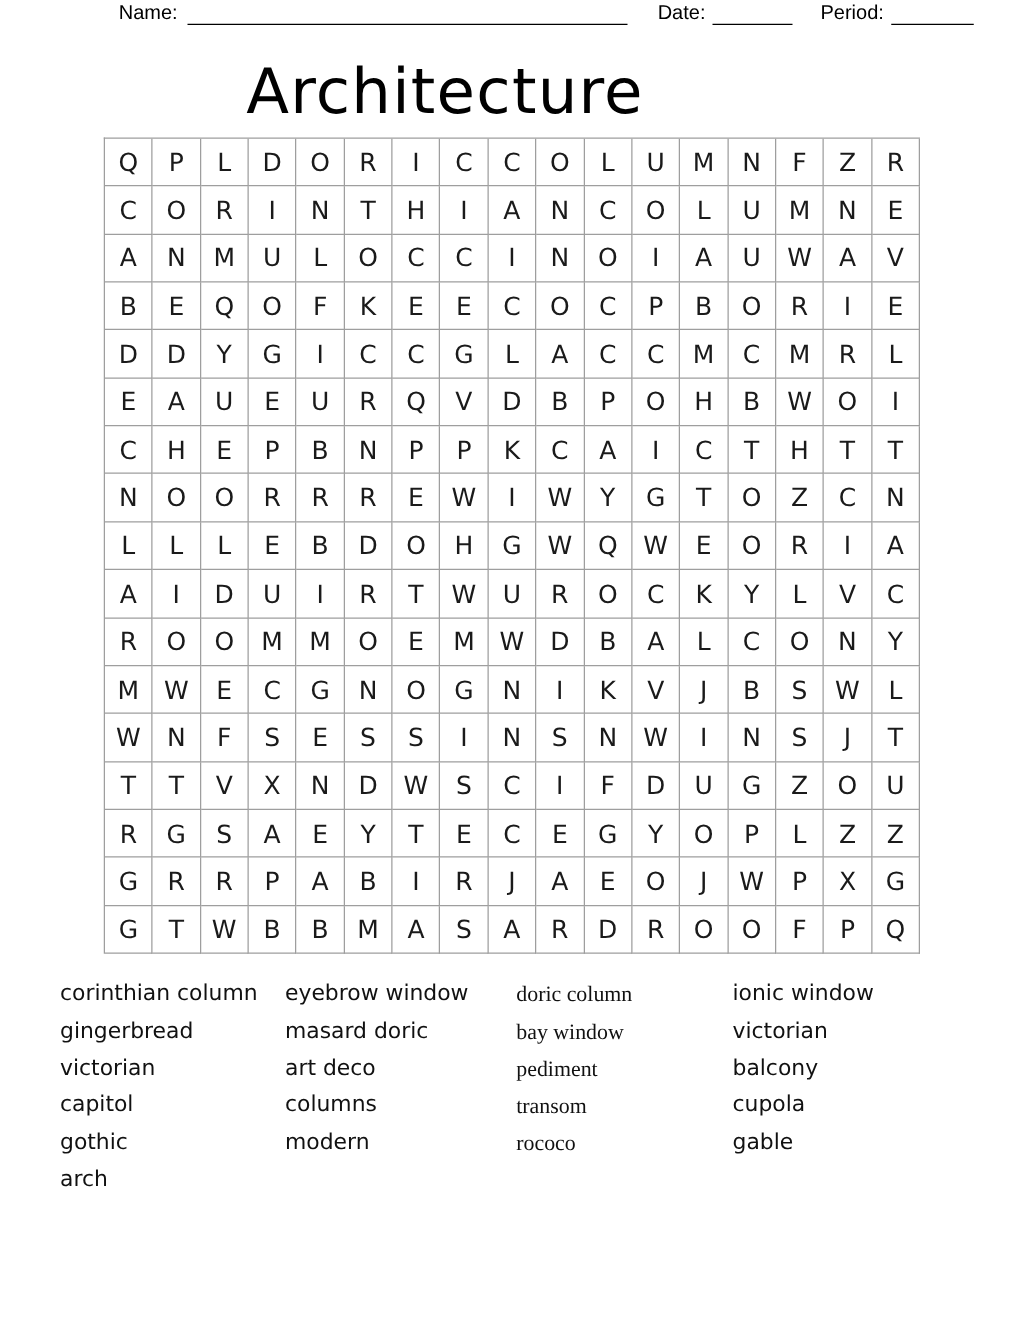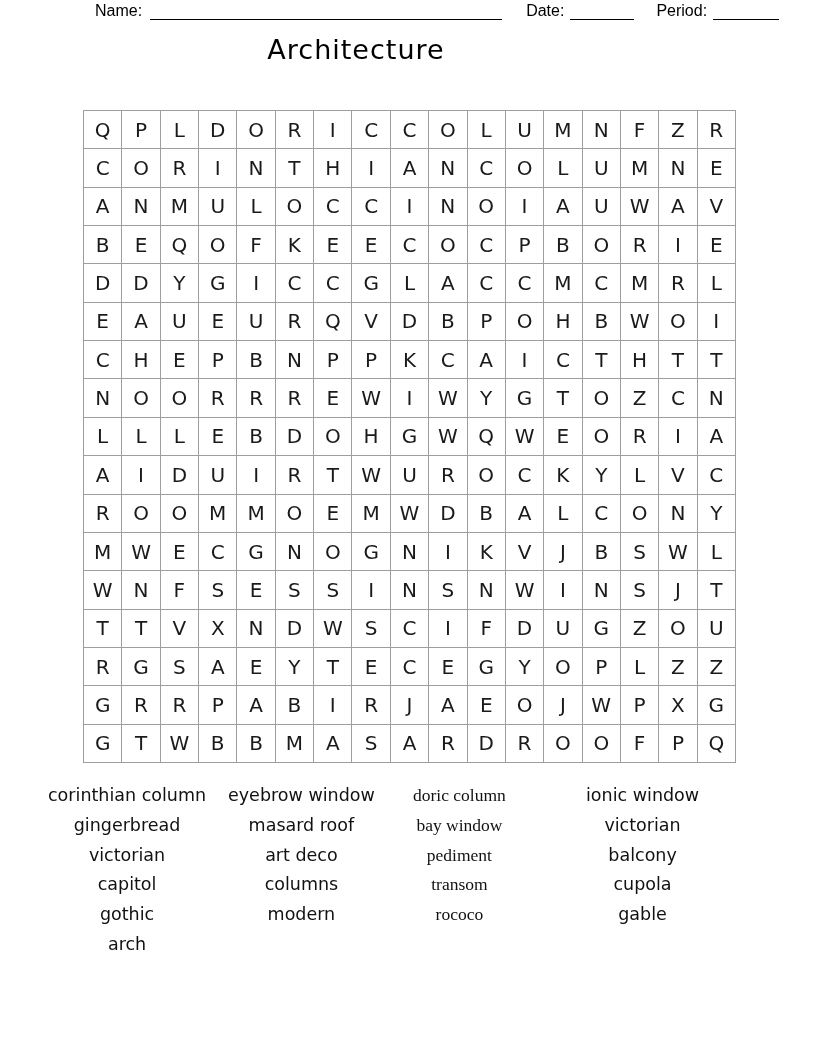--- a/index.html
+++ b/index.html
@@ -28,24 +28,24 @@
     border-bottom: 1.6px solid #000;
     height: 15px;
   }
   .line-name   { width: 352px; margin-left: 8px;  margin-right: 24px; }
   .line-date   { width: 64px;  margin-left: 6px;  margin-right: 22px; }
   .line-period { width: 66px;  margin-left: 6px; }
 
   
   .title {
     position: absolute;
-    top: 34px; left: 0; width: 712px;
+    top: 44px; left: 0; width: 712px;
     text-align: center;
     font-family: "DejaVu Sans", sans-serif;
-    font-size: 27px;
+    font-size: 50px;
     font-weight: 400;
     letter-spacing: 1px;
   }
 
   
   .grid {
     position: absolute;
     left: 83px; top: 110px;
     width: 652px; height: 652px;
     display: grid;
@@ -62,21 +62,21 @@
     align-items: center;
     justify-content: center;
     font-family: "DejaVu Sans", sans-serif;
     font-size: 20px;
     color: #1a1a1a;
   }
 
   
   .word-list {
     position: absolute;
-    top: 781px; left: 0; width: 816px; height: 200px; text-align: center;
+    top: 781px; left: 0; width: 816px; height: 200px;
   }
   .word-col {
     position: absolute;
     top: 0;
     font-family: "DejaVu Sans", sans-serif;
     font-size: 17.5px;
     line-height: 29.8px;
     color: #111;
     white-space: nowrap;
   }
@@ -395,21 +395,21 @@
   <div class="word-col word-col-1">
       <div>corinthian column</div>
       <div>gingerbread</div>
       <div>victorian</div>
       <div>capitol</div>
       <div>gothic</div>
       <div>arch</div>
     </div>
   <div class="word-col word-col-2">
       <div>eyebrow window</div>
-      <div>masard roof</div>
+      <div>masard doric</div>
       <div>art deco</div>
       <div>columns</div>
       <div>modern</div>
     </div>
   <div class="word-col word-col-3">
       <div>doric column</div>
       <div>bay window</div>
       <div>pediment</div>
       <div>transom</div>
       <div>rococo</div>

